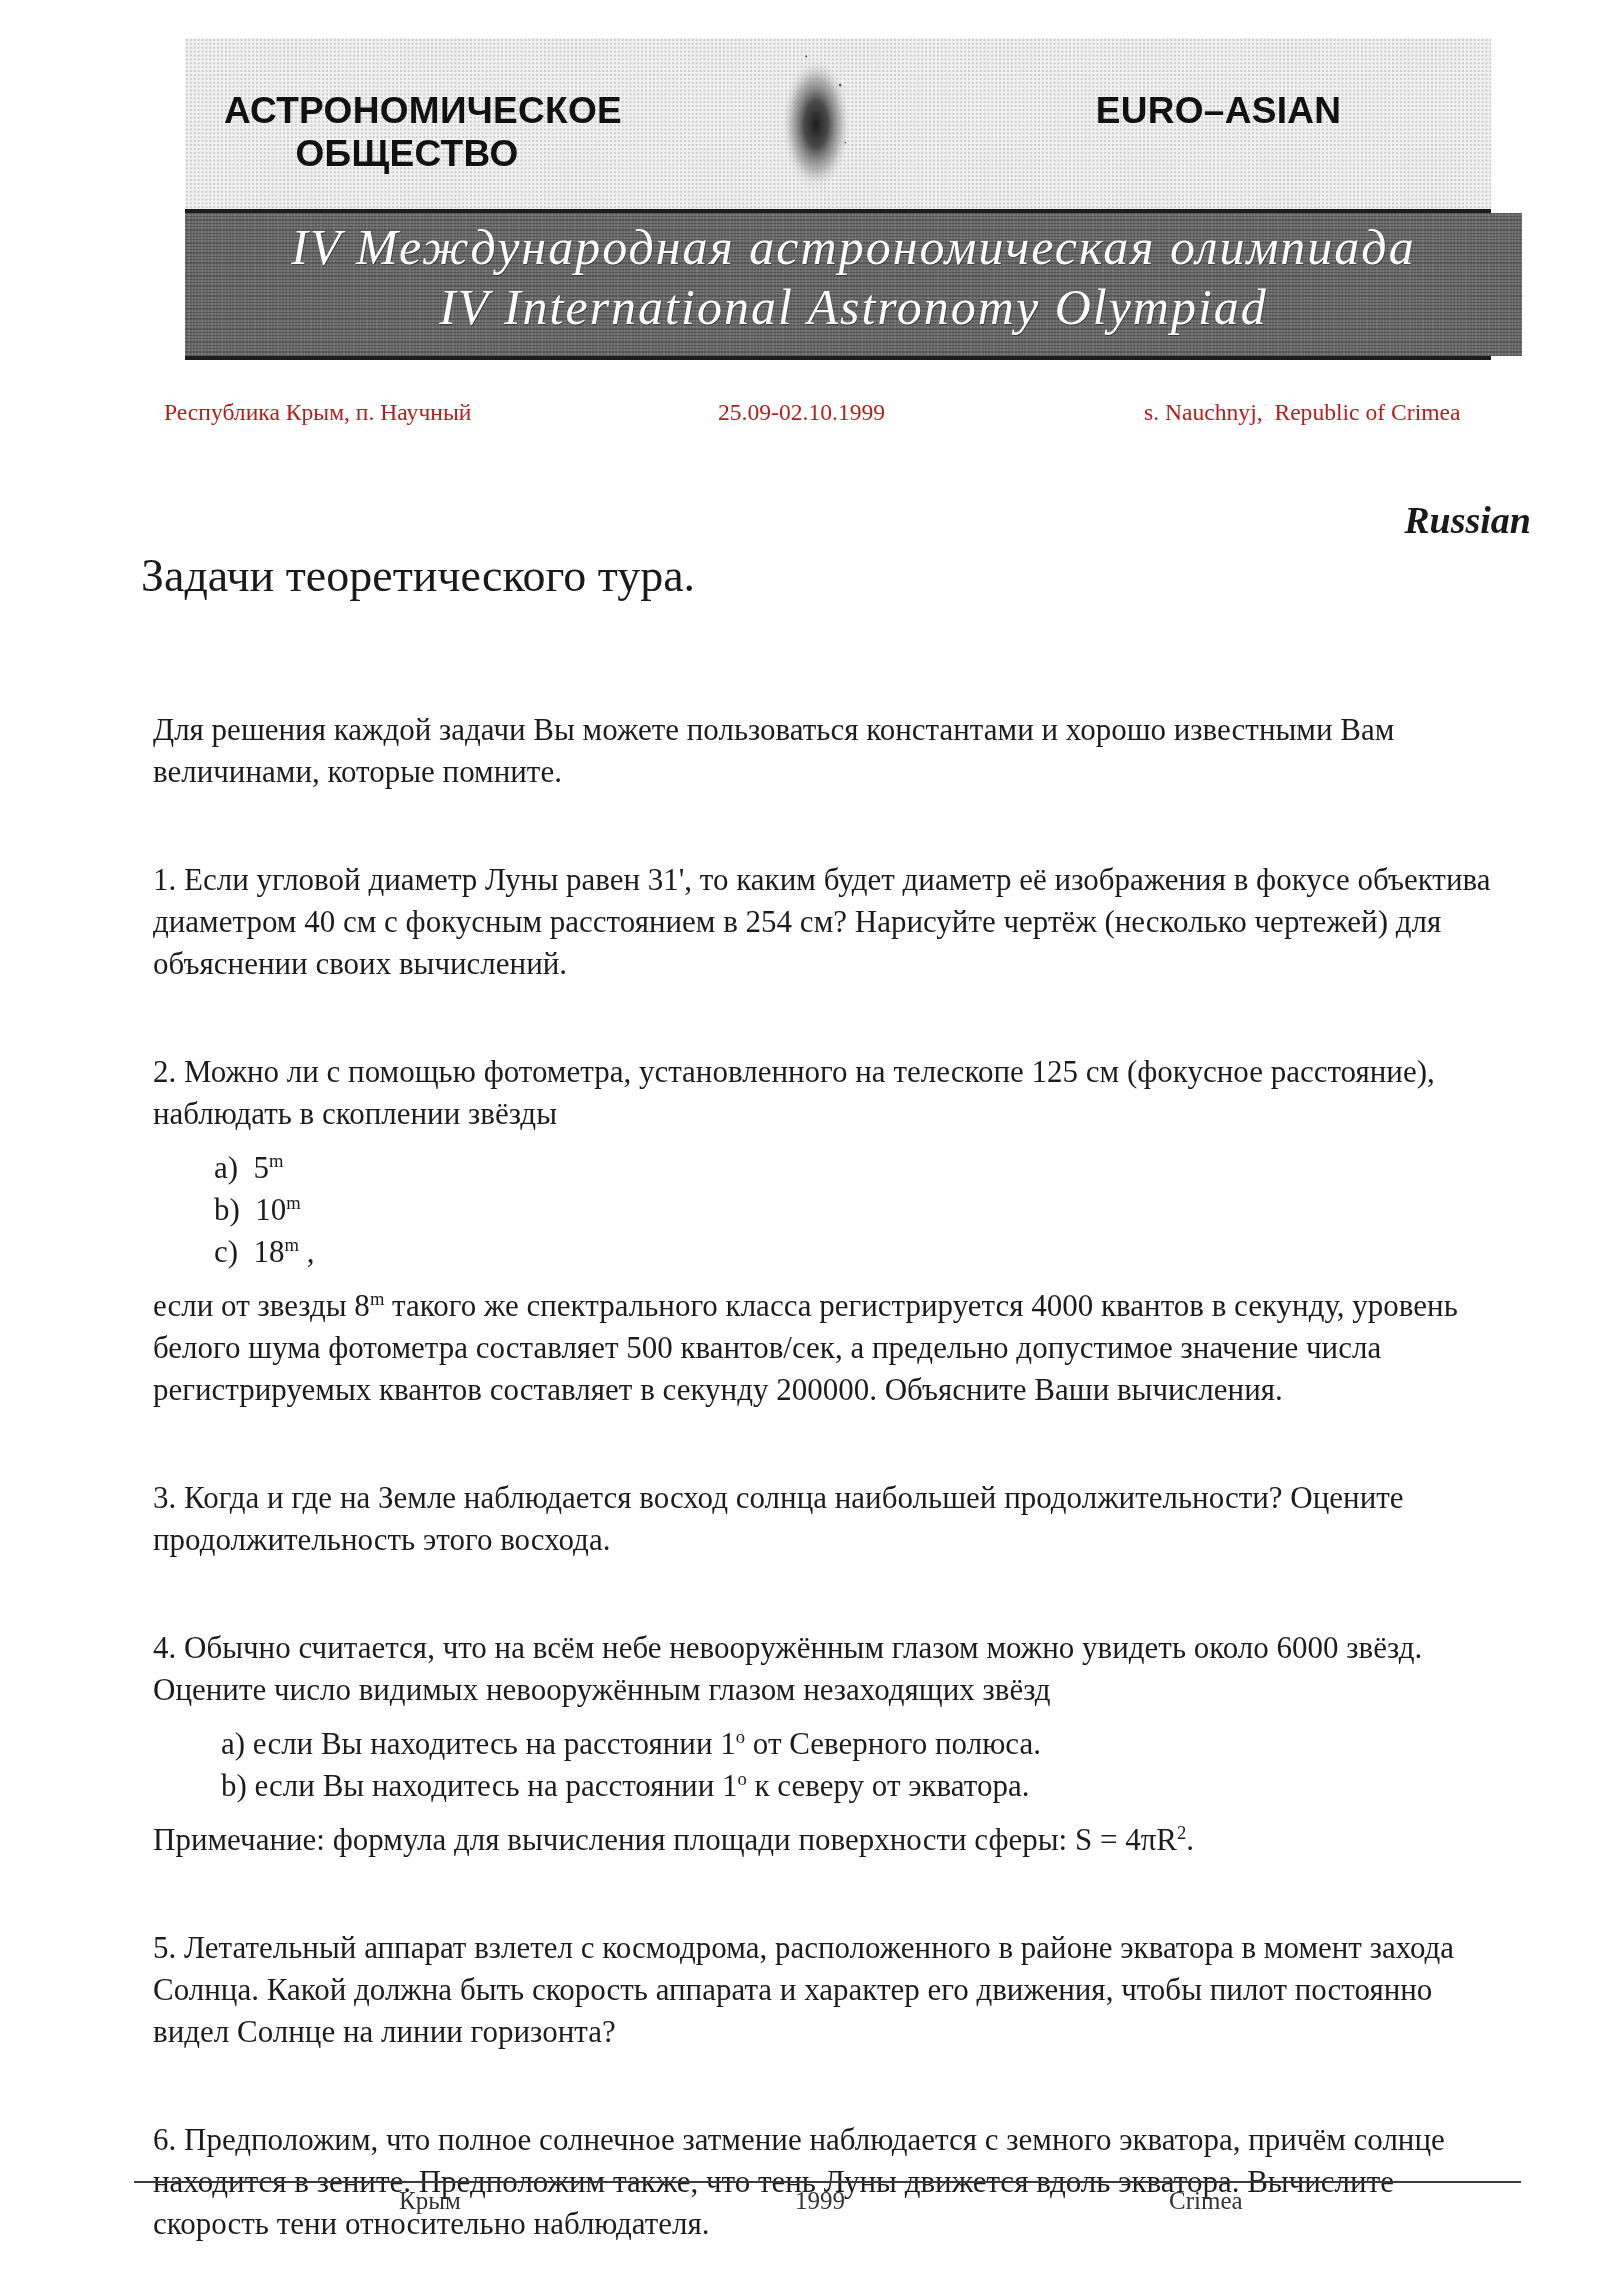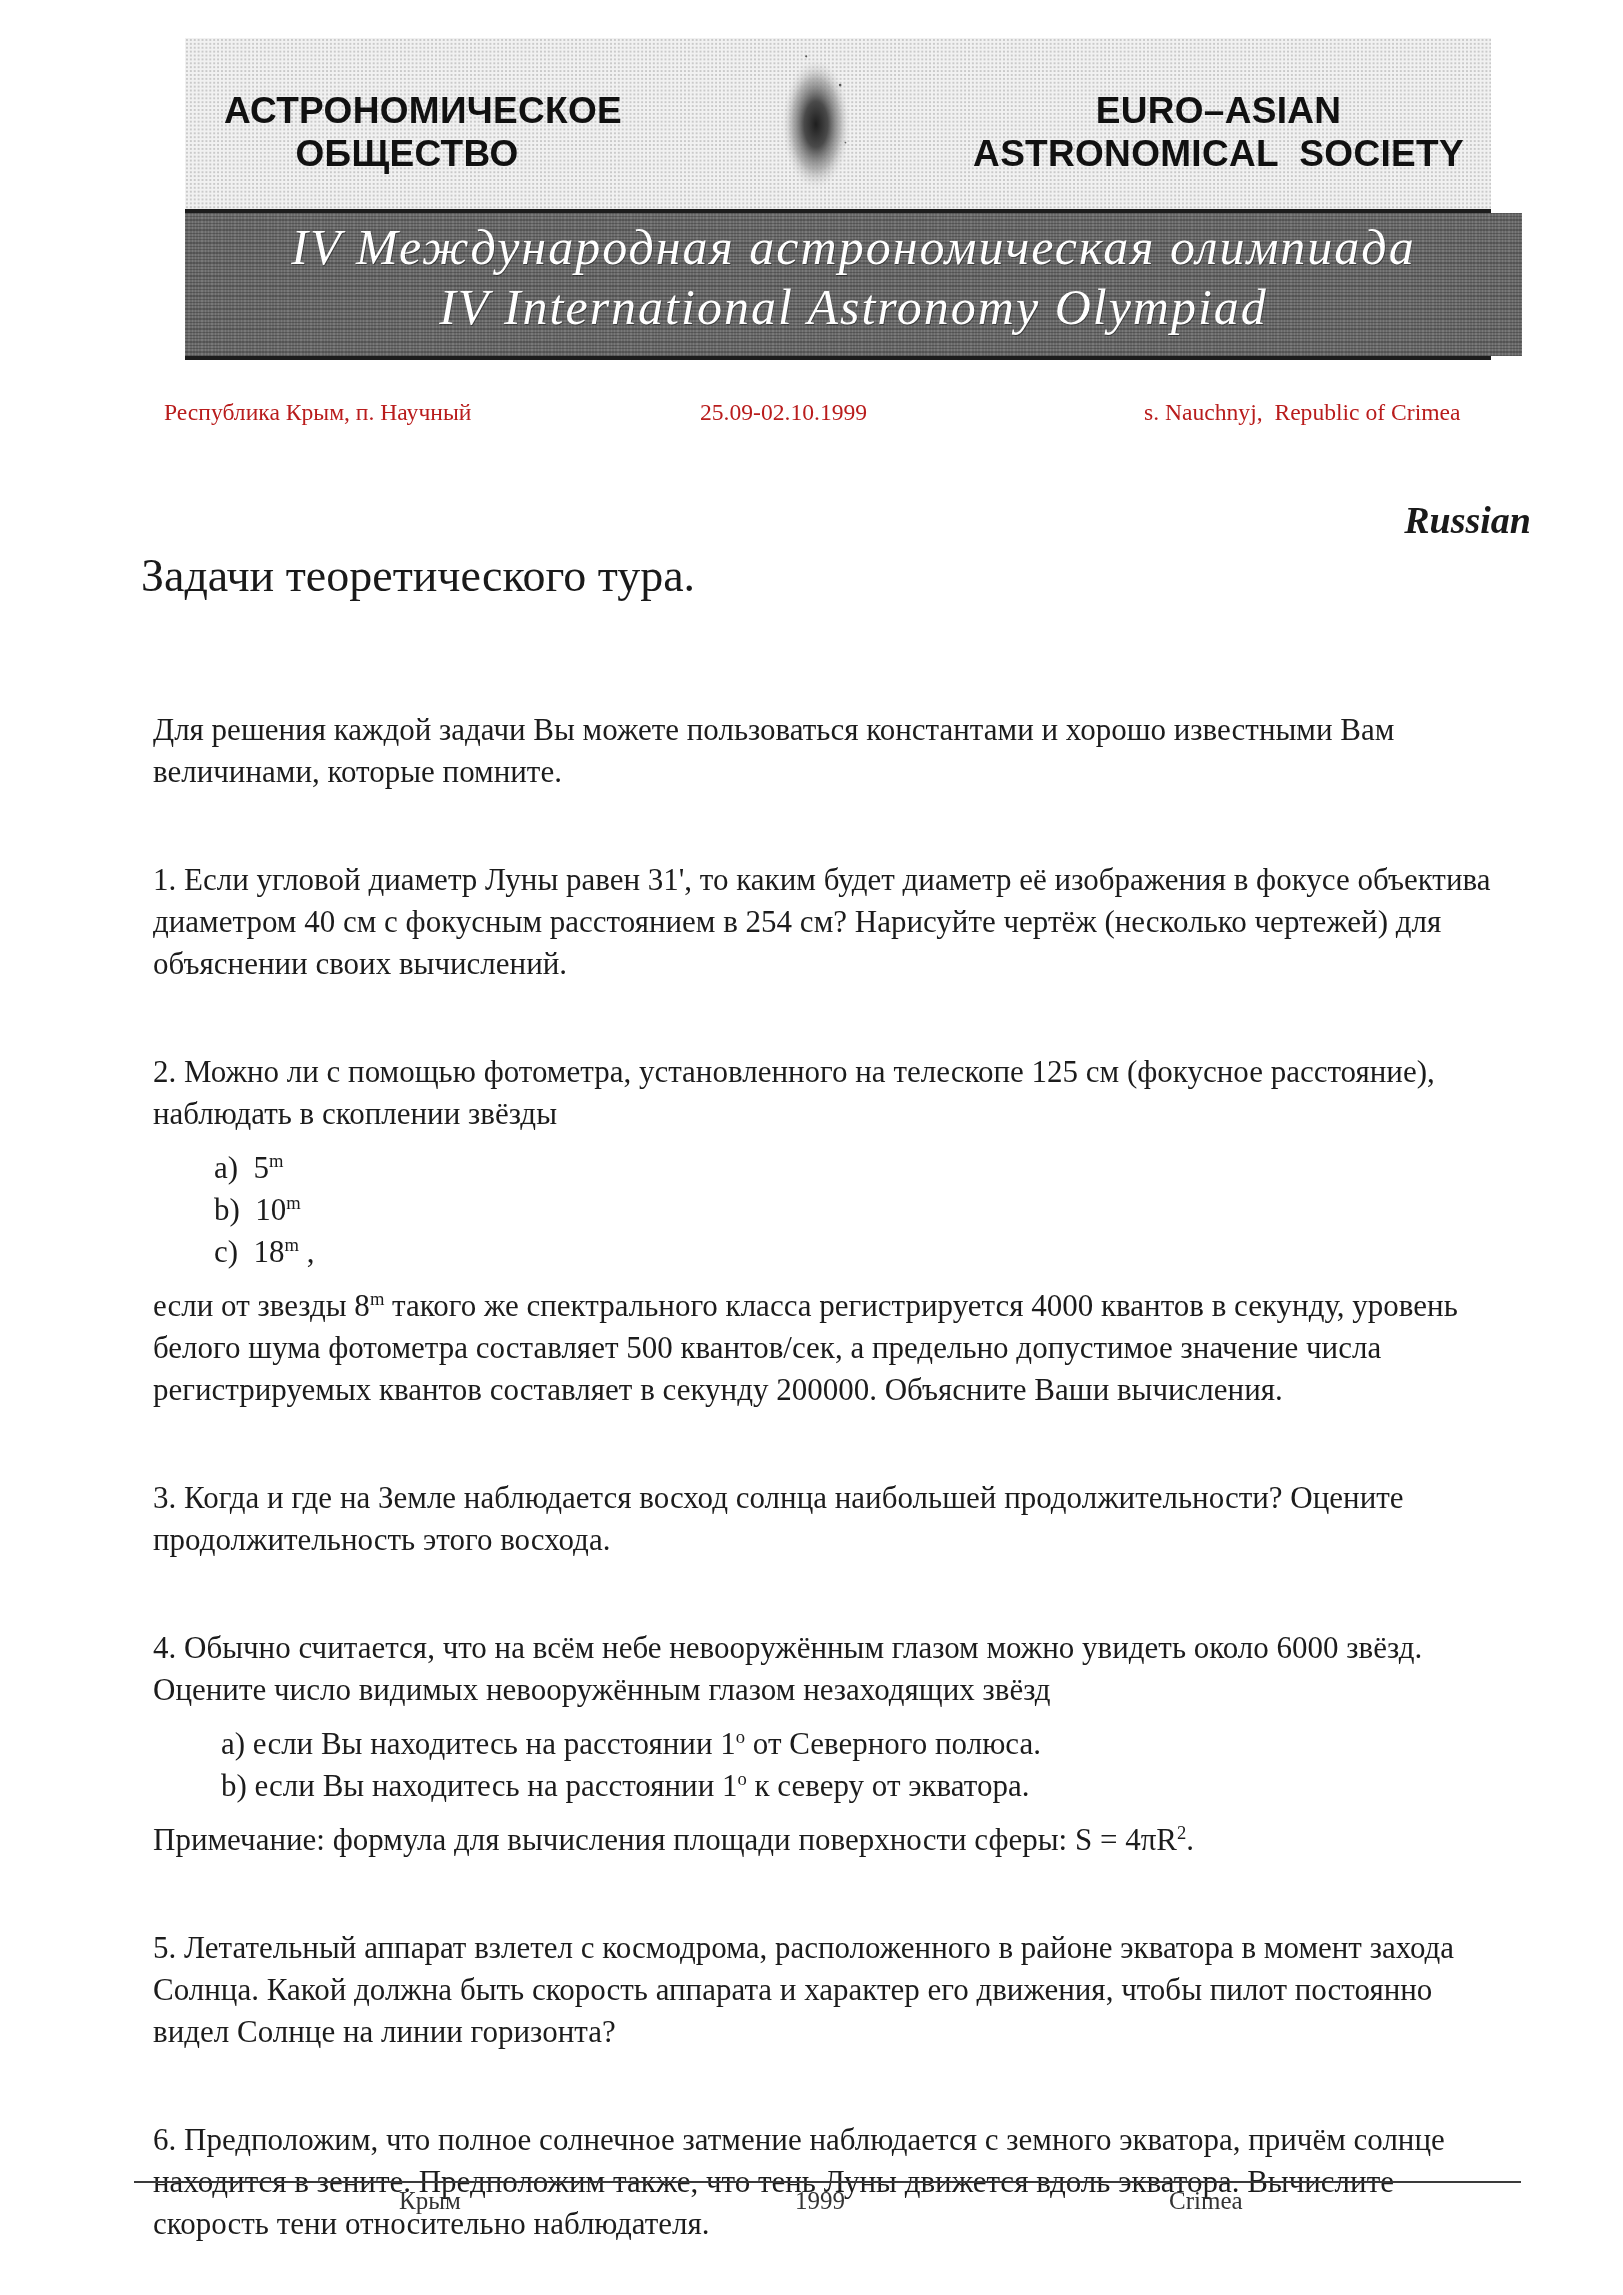--- a/index.html
+++ b/index.html
@@ -97,21 +97,21 @@
 
     
     .location-line {
       position: absolute;
       top: 398px;
       font-size: 23.6px;
       line-height: 29px;
       color: #b91c1c;
     }
     .loc-ru { left: 164px; }
-    .loc-date { left: 700px; }
+    .loc-date { left: 718px; }
     .loc-en { left: 1144px; }
 
     
     .lang-tag {
       position: absolute;
       right: 92px;
       top: 497px;
       font-family: "Liberation Serif", "DejaVu Serif", serif;
       font-style: italic;
       font-weight: bold;
@@ -190,21 +190,20 @@
           <stop offset="100%" stop-color="#dcdcdc" stop-opacity="0"></stop>
         </radialGradient>
       </defs>
       <ellipse cx="75" cy="112" rx="52" ry="100" fill="url(#gx)"></ellipse>
       <circle cx="112" cy="52" r="2" fill="#555"></circle>
       <circle cx="60" cy="8" r="1.6" fill="#555"></circle>
       <circle cx="120" cy="140" r="1.4" fill="#666"></circle>
     </svg>
     <div class="org-en">
       <div>EURO–ASIAN</div>
-      <div style="white-space: pre;">ASTRONOMICAL  SOCIETY</div>
     </div>
   </div>
   <div class="banner-sep"></div>
   <div class="banner-bottom">
     <div class="olymp-ru">IV Международная астрономическая олимпиада</div>
     <div class="olymp-en">IV International Astronomy Olympiad</div>
   </div>
   <div class="banner-bottom-line"></div>
 </div>
 

